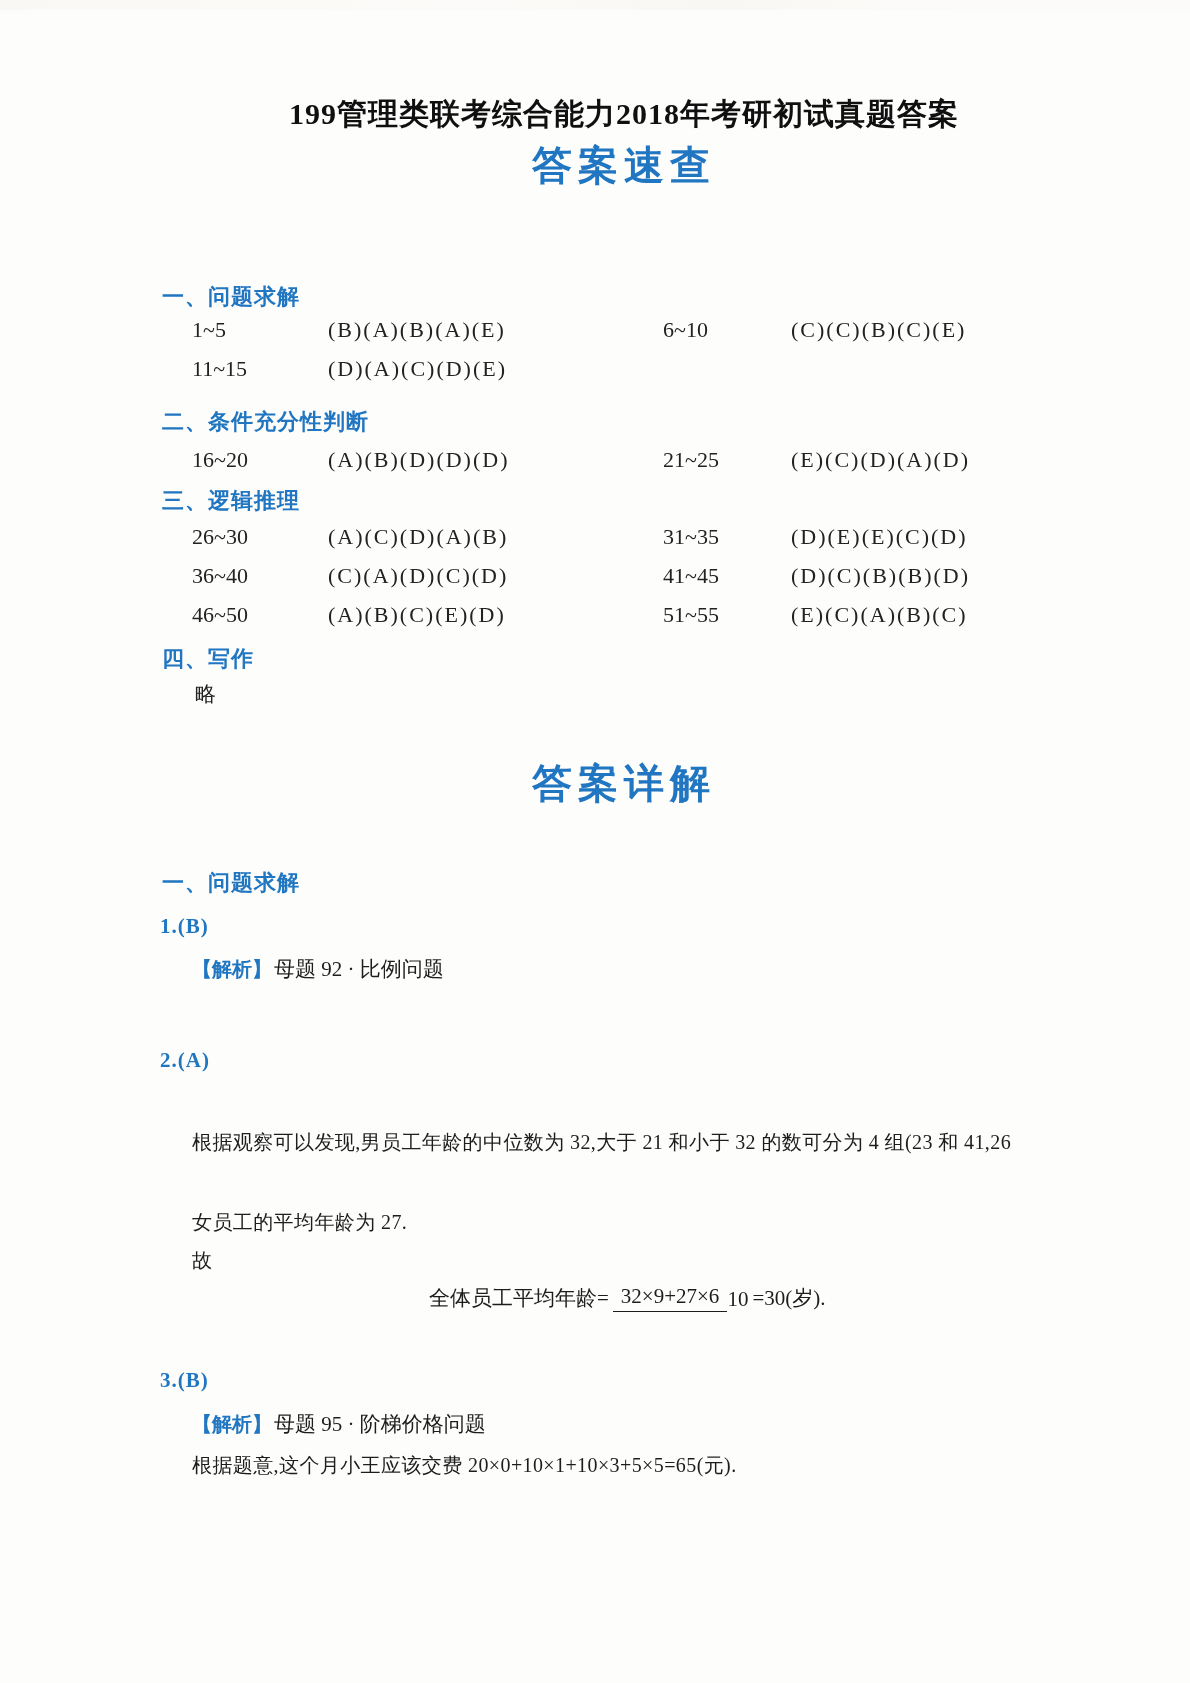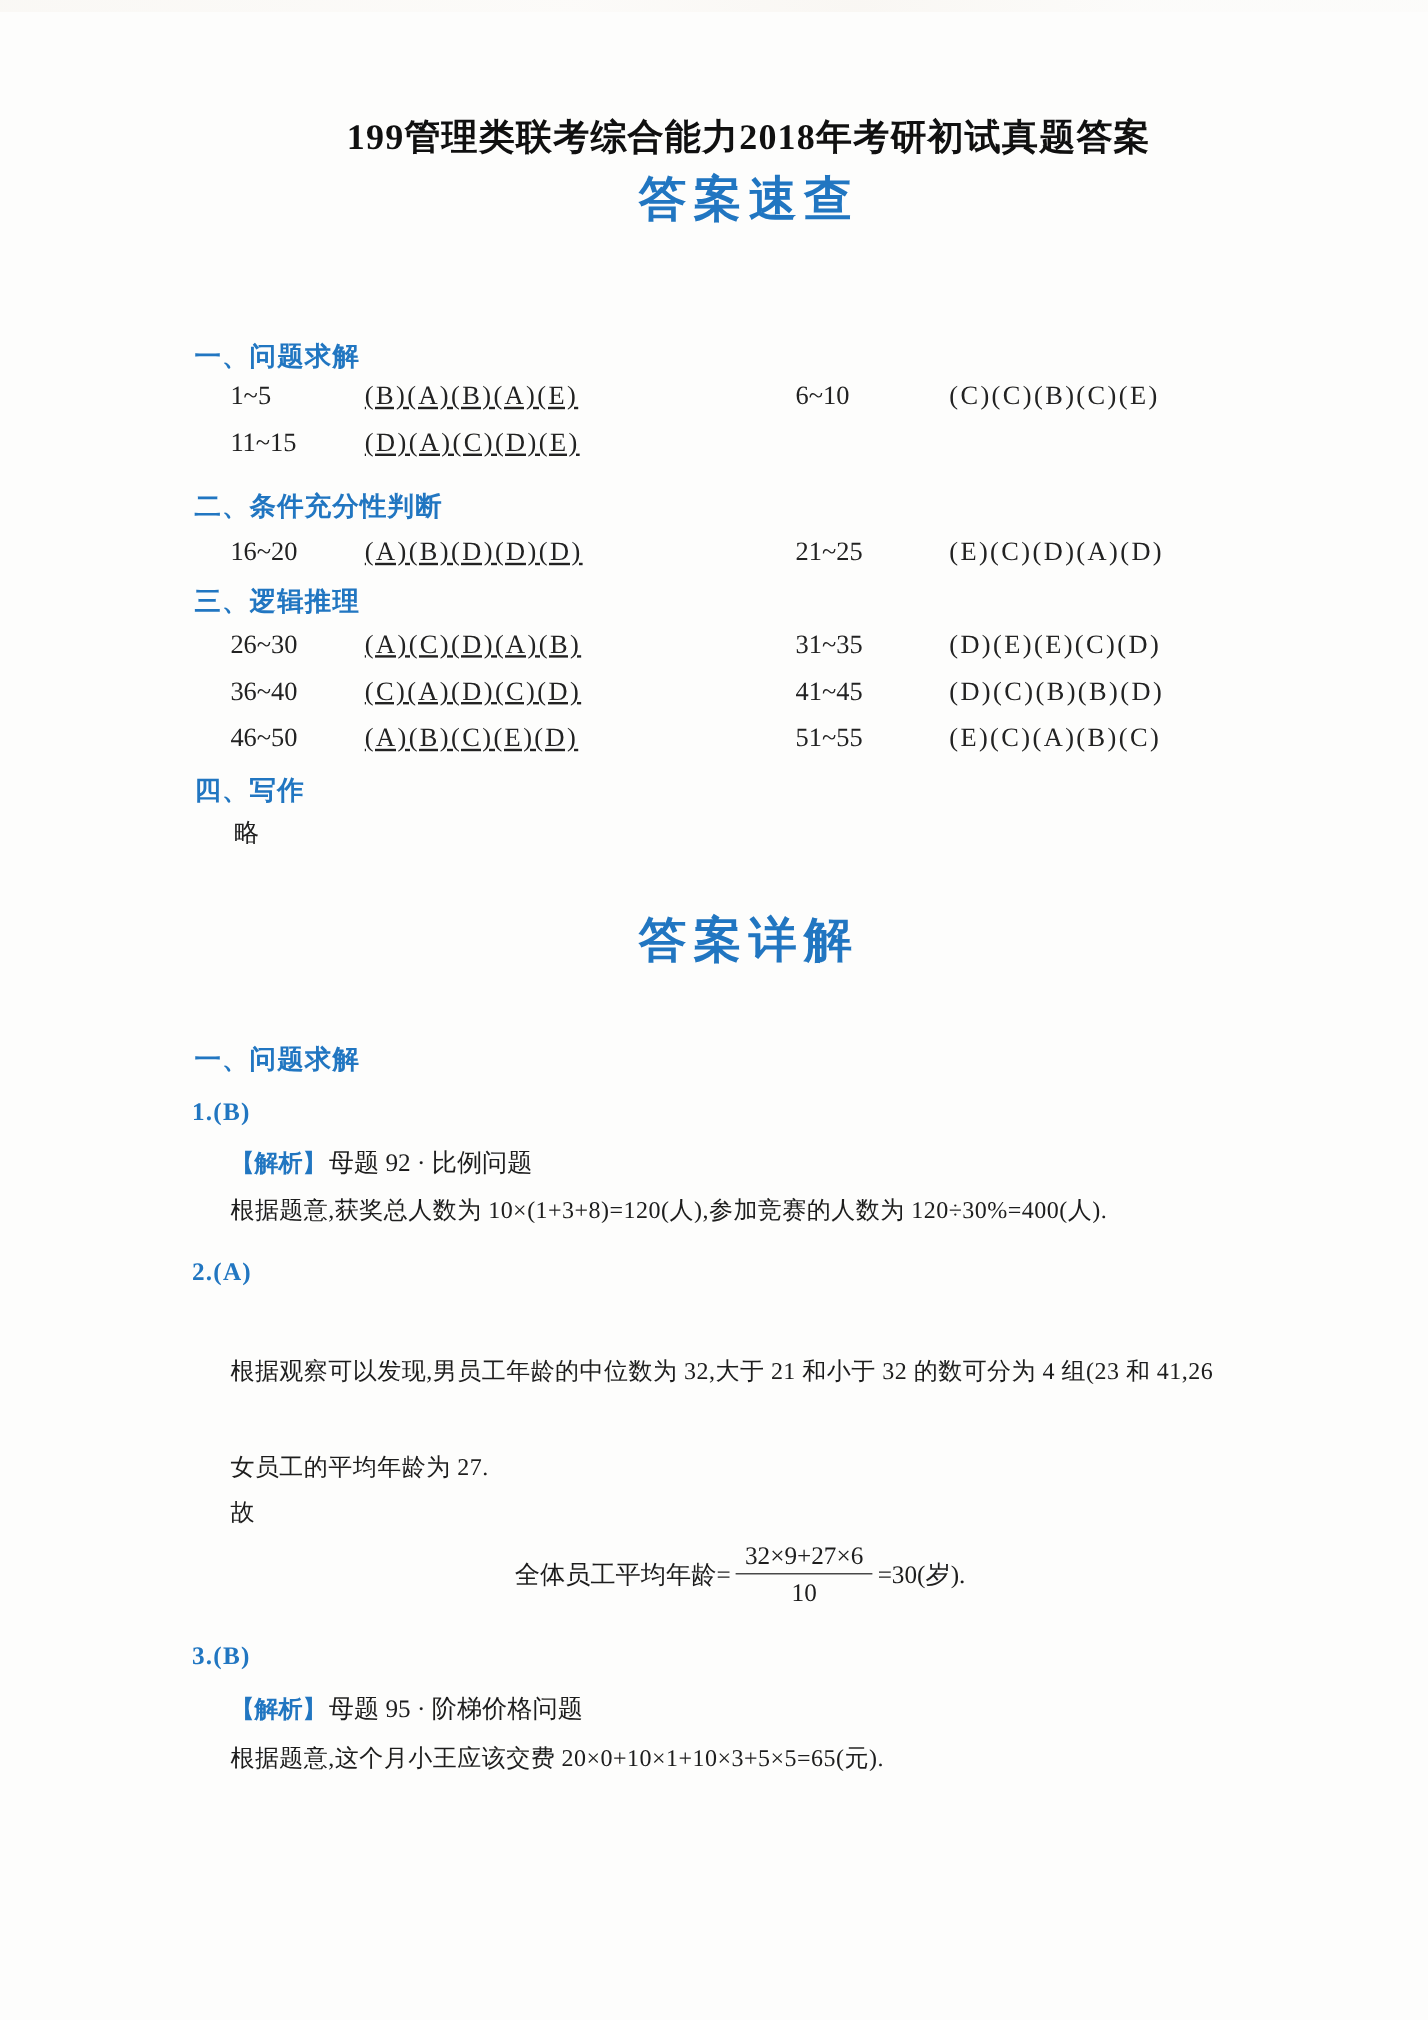--- a/index.html
+++ b/index.html
@@ -44,21 +44,21 @@
     left:133px;
     font-family:"Liberation Sans","DejaVu Sans",sans-serif;
     font-size:22px;
     font-weight:bold;
     color:#2176c1;
     letter-spacing:1px;
   }
   .ans-label{font-size:22px;color:#222;}
   .ans-letters{font-size:22px;color:#222;letter-spacing:2px;}
   .col-r1{left:163px;}
-  .col-a1{left:275px;text-decoration:underline;}
+  .col-a1{left:299px;}
   .col-r2{left:634px;}
   .col-a2{left:762px;}
   .note{left:166px;font-size:21px;color:#222;}
   .qnum{
     left:131px;
     font-size:21px;
     font-weight:bold;
     color:#2176c1;
     letter-spacing:1px;
   }
@@ -70,21 +70,21 @@
     font-size:20px;
     margin-right:2px;
   }
   .bodyline{left:163px;font-size:20px;color:#1d1d1d;letter-spacing:.4px;}
   .formula{
     left:400px;top:1283px;
     display:flex;align-items:center;
     font-size:21px;color:#1d1d1d;
   }
   .frac{
-    display:inline-flex;flex-direction:column;align-items:center;
+    display:inline-flex;flex-direction:row;align-items:center;
     margin:0 4px;line-height:1.25;
   }
   .frac .num{padding:0 8px 2px 8px;border-bottom:1.5px solid #1d1d1d;}
   .frac .den{padding-top:2px;}
 </style>
 </head>
 <body>
 
 <div class="page">
   <div class="scan-band"></div>
@@ -127,21 +127,20 @@
   <div class="abs center big-heading detail-heading">答案详解</div>
 
   <div class="abs sec-title" style="top:868px">一、问题求解</div>
 
   <div class="abs qnum" style="top:914px">
     <span>1.</span><span>(B)</span>
   </div>
   <div class="abs analysis" style="top:955px">
     <span class="tag">【解析】</span><span>母题 92 · 比例问题</span>
   </div>
-  <div class="abs bodyline" style="top:995px">根据题意,获奖总人数为 10×(1+3+8)=120(人),参加竞赛的人数为 120÷30%=400(人).</div>
 
   <div class="abs qnum" style="top:1048px">
     <span>2.</span><span>(A)</span>
   </div>
   <div class="abs bodyline" style="top:1129px">根据观察可以发现,男员工年龄的中位数为 32,大于 21 和小于 32 的数可分为 4 组(23 和 41,26</div>
   <div class="abs bodyline" style="top:1209px">女员工的平均年龄为 27.</div>
   <div class="abs bodyline" style="top:1247px">故</div>
 
   <div class="abs formula">
     <span>全体员工平均年龄=</span>

